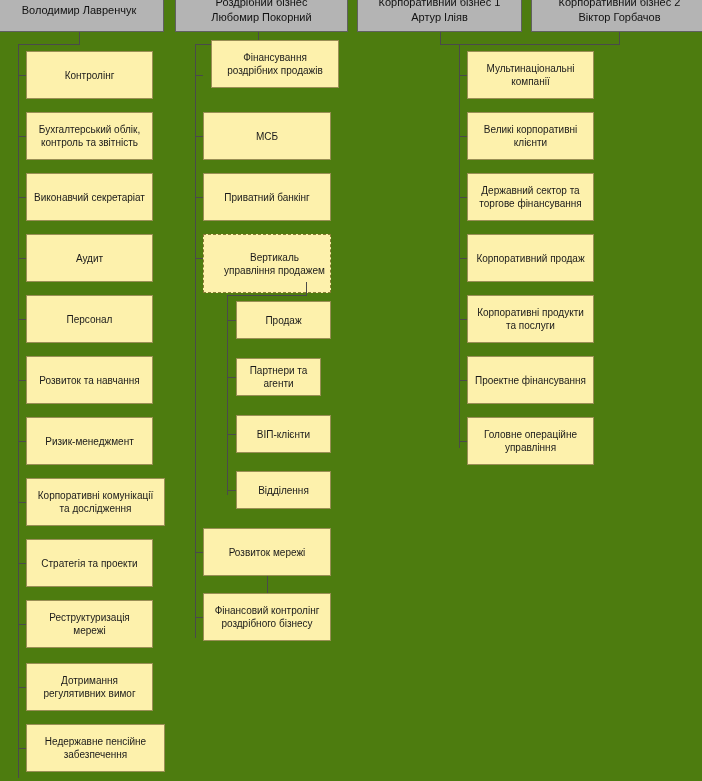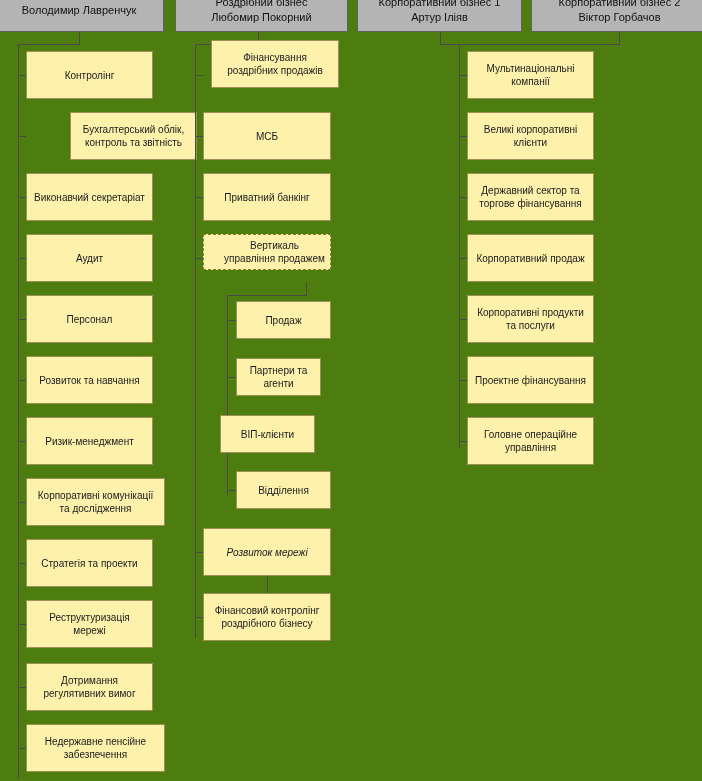--- a/index.html
+++ b/index.html
@@ -103,21 +103,21 @@
   <div class="ln h" style="left:18px; top:441px; width:8px;"></div>
   <div class="ln h" style="left:18px; top:502px; width:8px;"></div>
   <div class="ln h" style="left:18px; top:563px; width:8px;"></div>
   <div class="ln h" style="left:18px; top:624px; width:8px;"></div>
   <div class="ln h" style="left:18px; top:687px; width:8px;"></div>
   <div class="ln h" style="left:18px; top:748px; width:8px;"></div>
 
   <div class="node" style="left:26px; top:51px; width:127px; height:48px;">
     <span>Контролінг</span>
     </div>
-  <div class="node" style="left:26px; top:112px; width:127px; height:48px;margin-left:44px;">
+  <div class="node" style="left:26px; top:112px; width:127px; height:48px;">
     <span>Бухгалтерський облік, контроль та звітність</span>
     </div>
   <div class="node" style="left:26px; top:173px; width:127px; height:48px;">
     <span>Виконавчий секретаріат</span>
     </div>
   <div class="node" style="left:26px; top:234px; width:127px; height:48px;">
     <span>Аудит</span>
     </div>
   <div class="node" style="left:26px; top:295px; width:127px; height:48px;">
     <span>Персонал</span>
@@ -157,47 +157,47 @@
 
   <div class="node" style="left:203px; top:40px; width:128px; height:48px;margin-left:8px;">
     <span>Фінансування роздрібних продажів</span>
     </div>
   <div class="node" style="left:203px; top:112px; width:128px; height:48px;">
     <span>МСБ</span>
     </div>
   <div class="node" style="left:203px; top:173px; width:128px; height:48px;">
     <span>Приватний банкінг</span>
     </div>
-  <div class="node dashed" style="left:203px; top:234px; width:128px; height:36px;padding-left:20px;">
+  <div class="node dashed" style="left:203px; top:234px; width:128px; height:59px;padding-left:20px;">
     <span>Вертикаль управління продажем</span>
     </div>
 
   <div class="ln v" style="left:306px; top:282px; height:13px;"></div>
   <div class="ln h" style="left:227px; top:295px; width:80px;"></div>
   <div class="ln v" style="left:227px; top:295px; height:200px;"></div>
 
   <div class="ln h" style="left:227px; top:320px; width:9px;"></div>
   <div class="ln h" style="left:227px; top:377px; width:9px;"></div>
   <div class="ln h" style="left:227px; top:434px; width:9px;"></div>
   <div class="ln h" style="left:227px; top:490px; width:9px;"></div>
 
   <div class="node" style="left:236px; top:301px; width:95px; height:38px;">
     <span>Продаж</span>
     </div>
   <div class="node" style="left:236px; top:358px; width:85px; height:38px;">
     <span>Партнери та агенти</span>
     </div>
-  <div class="node" style="left:220px; top:415px; width:95px; height:38px;">
+  <div class="node" style="left:236px; top:415px; width:95px; height:38px;">
     <span>ВІП-клієнти</span>
     </div>
   <div class="node" style="left:236px; top:471px; width:95px; height:38px;">
     <span>Відділення</span>
     </div>
 
-  <div class="node" style="left:203px; top:528px; width:128px; height:48px;font-style:italic;">
+  <div class="node" style="left:203px; top:528px; width:128px; height:48px;">
     <span>Розвиток мережі</span>
     </div>
 
   <div class="ln v" style="left:267px; top:576px; height:17px;"></div>
 
   <div class="node" style="left:203px; top:593px; width:128px; height:48px;">
     <span>Фінансовий контролінг роздрібного бізнесу</span>
     </div>
 
   <div class="ln v" style="left:440px; top:32px; height:12px;"></div>

